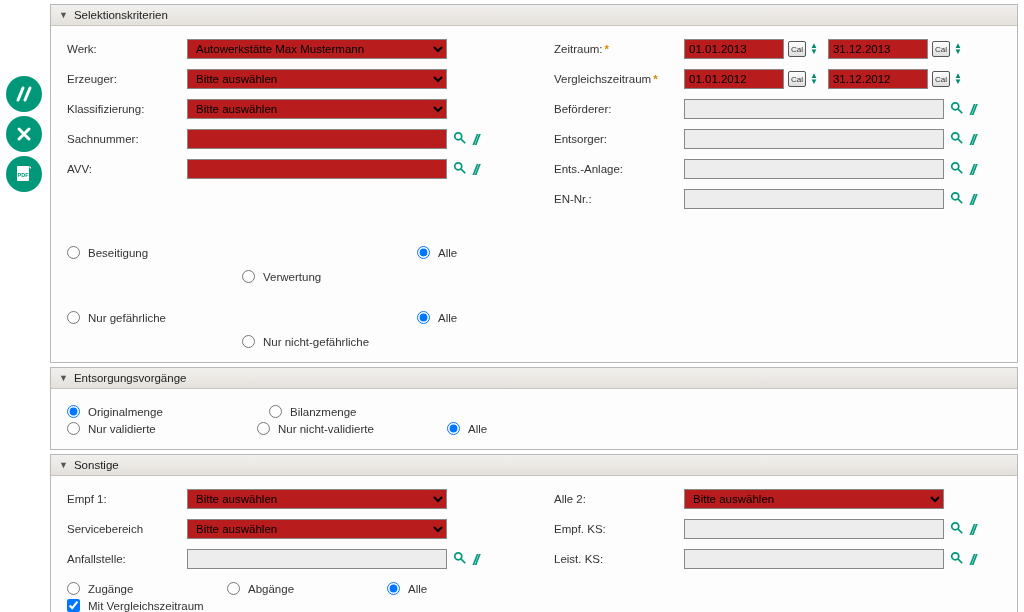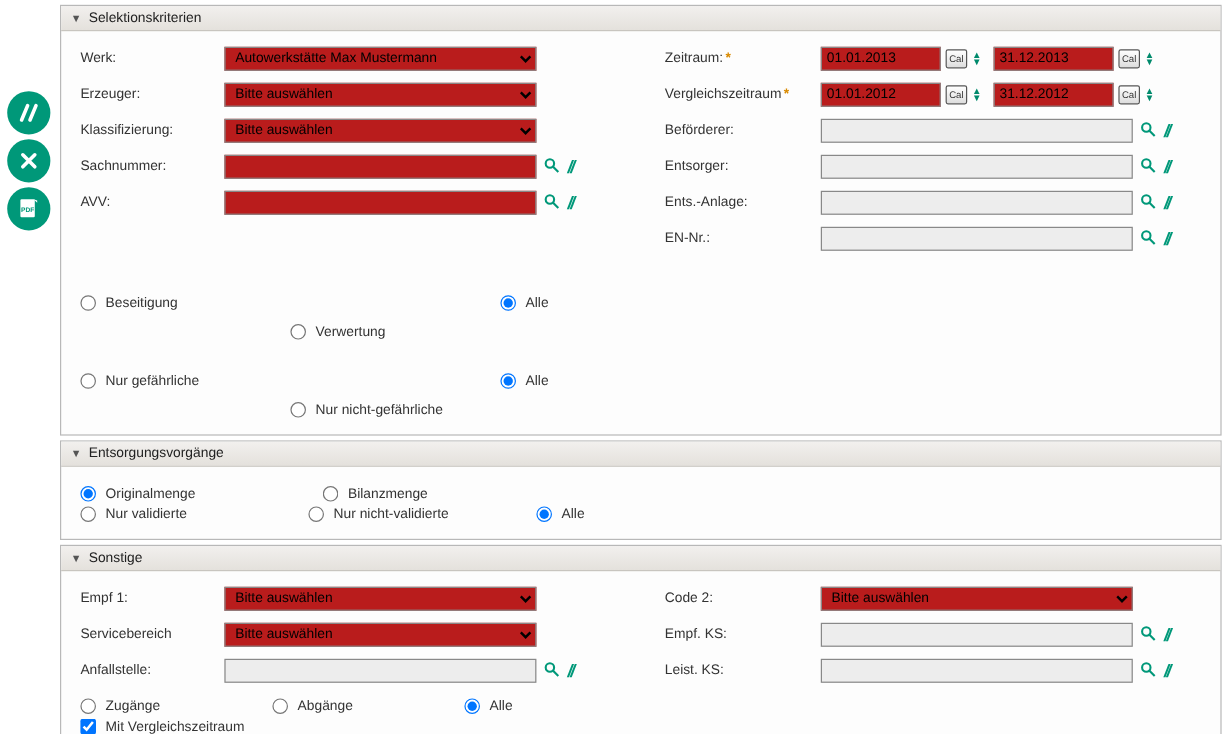--- a/index.html
+++ b/index.html
@@ -374,21 +374,21 @@
                 <span><svg class="lookup-svg" viewBox="0 0 16 16">
                       <circle cx="6" cy="6" r="4" stroke="#009879" stroke-width="2" fill="none"></circle>
                       <line x1="9" y1="9" x2="14" y2="14" stroke="#009879" stroke-width="2"></line>
                     </svg></span>
                 <span class="slashes">//</span>
               </span>
             </div>
           </div>
           <div class="col">
             <div class="frow">
-              <span class="lbl" style="width:130px;flex-basis:130px">Code 2:</span>
+              <span class="lbl" style="width:130px;flex-basis:130px">Alle 2:</span>
               <select class="std"><option>Bitte auswählen</option></select>
             </div>
             <div class="frow">
               <span class="lbl" style="width:130px;flex-basis:130px">Empf. KS:</span>
               <input type="text" class="std ro" readonly="" style="">
               <span class="acticons">
                 <span><svg class="lookup-svg" viewBox="0 0 16 16">
                       <circle cx="6" cy="6" r="4" stroke="#009879" stroke-width="2" fill="none"></circle>
                       <line x1="9" y1="9" x2="14" y2="14" stroke="#009879" stroke-width="2"></line>
                     </svg></span>

